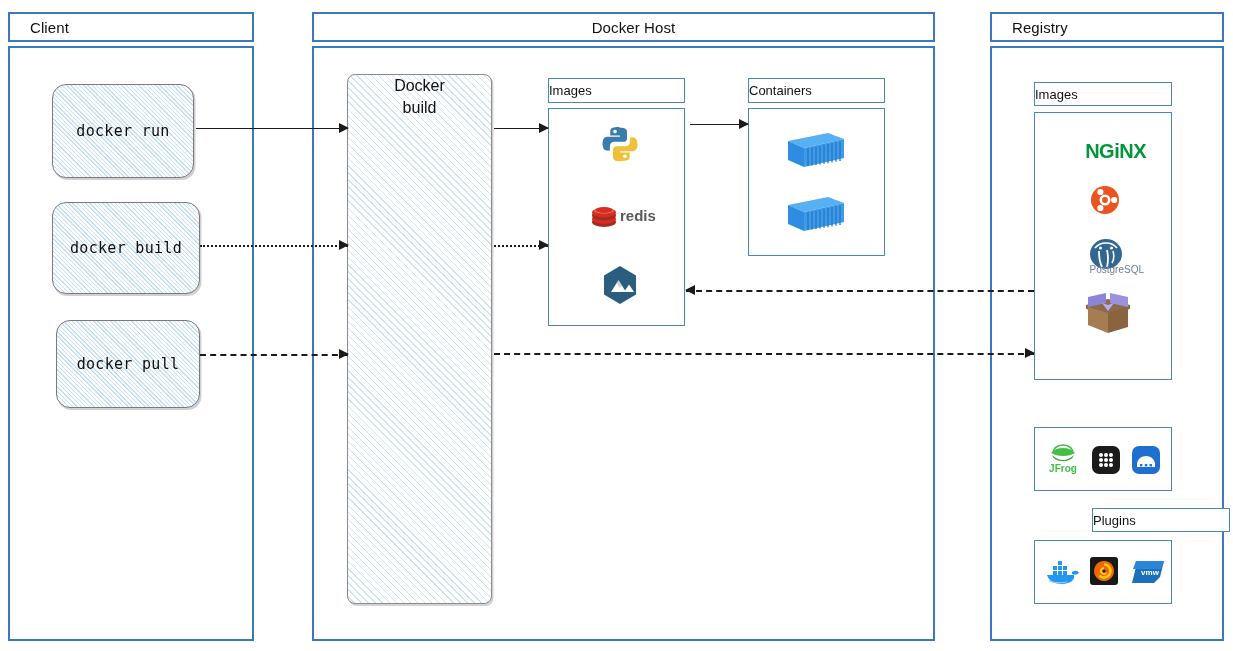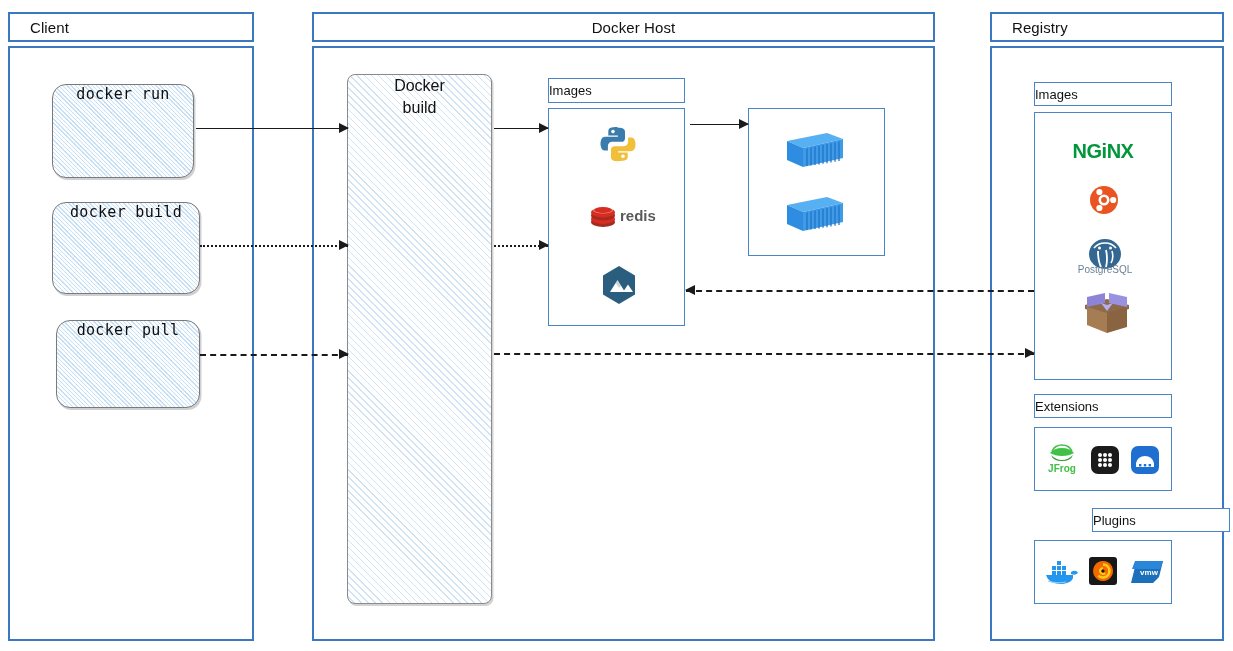--- a/index.html
+++ b/index.html
@@ -58,21 +58,21 @@
     background-color: #e4f0fb;
     background-image:
       repeating-linear-gradient(45deg,
         rgba(255,255,255,.85) 0px, rgba(255,255,255,.85) 2px,
         rgba(142,188,230,.30) 2px, rgba(142,188,230,.30) 3px),
       repeating-linear-gradient(-40deg,
         rgba(255,255,255,0) 0px, rgba(255,255,255,0) 5px,
         rgba(150,193,232,.22) 5px, rgba(150,193,232,.22) 6px);
     box-shadow: 1.5px 2px 0 rgba(120,120,120,.35);
     display: flex;
-    align-items: flex-start;
+    align-items: center;
     justify-content: center;
     font-family: "DejaVu Sans Mono", monospace;
     font-size: 15px;
     color: #0d0d0d;
     letter-spacing: .3px;
   }
 
   
   .daemon-box {
     position: absolute;
@@ -107,21 +107,21 @@
     border-bottom: 5px solid transparent;
   }
   .arrow-r { right: -1px; border-left: 10px solid #1a1a1a; }
   .arrow-l { left: -1px;  border-right: 10px solid #1a1a1a; }
 
   
   .icon-slot {
     position: absolute;
     display: flex;
     align-items: center;
-    justify-content: center;
+    justify-content: flex-end;
   }
   .icon-slot svg { display: block; }
   .logo-label {
     font-family: "Liberation Sans", sans-serif;
     font-weight: bold;
   }
 </style>
 </head>
 <body>
 
@@ -186,20 +186,23 @@
 
   <div class="icon-slot" style="left:596px; top:262px; width:46px; height:46px;">
     <svg width="44" height="44" viewBox="0 0 44 44">
       <polygon points="22,3 38,12.5 38,31.5 22,41 6,31.5 6,12.5" fill="#2b5e7e"></polygon>
       <path d="M13 29 L20.5 17 L28 29 Z" fill="#ffffff"></path>
       <path d="M26 29 L31 21.5 L36 29 Z" fill="#ffffff"></path>
       <path d="M20.5 17 L24 22.5 L22 25 L18.5 20 Z" fill="#2b5e7e" opacity=".25"></path>
     </svg>
   </div>
 
+  <div class="sub-title" style="left:748px; top:78px; width:137px; height:25px;">
+    <span>Containers</span>
+  </div>
   <div class="sub-body" style="left:748px; top:108px; width:137px; height:148px;"></div>
 
   <div class="icon-slot" style="left:782px; top:126px; width:66px; height:46px;">
     <svg width="64" height="44" viewBox="0 0 64 44">
       <polygon points="4,14 44,6 60,12 20,21" fill="#57b0f2"></polygon>
       <polygon points="4,14 20,21 20,40 4,33" fill="#2e8de0"></polygon>
       <polygon points="20,21 60,12 60,31 20,40" fill="#3f9ae8"></polygon>
       <g stroke="#2176c7" stroke-width="1.3">
         <line x1="24" y1="21.5" x2="24" y2="39"></line>
         <line x1="28" y1="20.5" x2="28" y2="38.5"></line>
@@ -276,23 +279,20 @@
     <svg width="56" height="48" viewBox="0 0 56 48">
       <polygon points="6,16 28,10 50,16 50,20 28,26 6,20" fill="#8c6a4b"></polygon>
       <polygon points="8,8 26,4 26,14 8,18" fill="#8d84d8"></polygon>
       <polygon points="30,4 48,8 48,18 30,14" fill="#9a91e0"></polygon>
       <polygon points="8,18 28,24 28,44 8,36" fill="#a67c52"></polygon>
       <polygon points="28,24 48,18 48,38 28,44" fill="#8a6340"></polygon>
       <polygon points="22,14 28,16 34,14 28,22" fill="#b6aef0"></polygon>
     </svg>
   </div>
 
-  <div class="sub-title" style="left:1034px; top:394px; width:138px; height:24px;">
-    <span>Extensions</span>
-  </div>
   <div class="sub-body" style="left:1034px; top:427px; width:138px; height:64px;"></div>
 
   <div class="icon-slot" style="left:1044px; top:441px; width:36px; height:36px;">
     <svg width="34" height="34" viewBox="0 0 34 34">
       <path d="M5 11 q4-5 12-5 q8 0 12 5 q-5 3 -12 3 q-7 0 -12 -3z" fill="#41bf47"></path>
       <path d="M7 9 q3 -6 10 -6 q7 0 10 6" fill="none" stroke="#41bf47" stroke-width="1.4"></path>
       <path d="M6 13 q5 5 11 5 q6 0 11 -5 q-2 6 -11 6 q-9 0 -11 -6z" fill="#2f9e36"></path>
       <text x="17" y="30" font-family="Liberation Sans, sans-serif" font-size="10" font-weight="bold" fill="#41bf47" text-anchor="middle">JFrog</text>
     </svg>
   </div>

